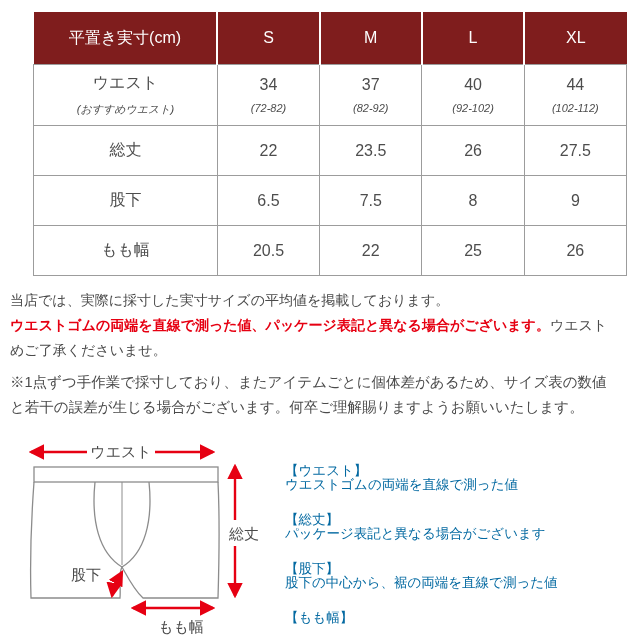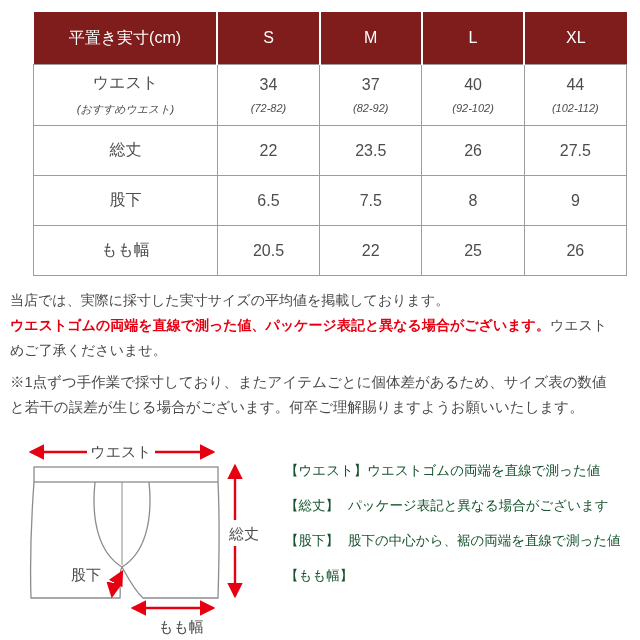--- a/index.html
+++ b/index.html
@@ -28,21 +28,21 @@
           line-height:25px;color:#4a4a4a;}
 
   
   .diagram{position:absolute;left:25px;top:443px;width:245px;height:197px;}
   .diagram svg{display:block;width:245px;height:197px;}
   .diag-label{fill:#4a4a4a;font-size:15px;font-family:"Liberation Sans",sans-serif;}
 
   
   .legend{position:absolute;left:285px;top:464px;width:350px;}
   .legend-row{display:flex;margin-bottom:21px;font-size:13.5px;line-height:14px;
-              color:#14532d;white-space:nowrap;}
+              color:#0369a1;white-space:nowrap;flex-direction:column;}
   .legend-term{min-width:63px;flex:none;}
 </style>
 </head>
 <body>
 
 <div class="stage">
 
   <table class="size-table">
     <colgroup>
       <col class="c0">

